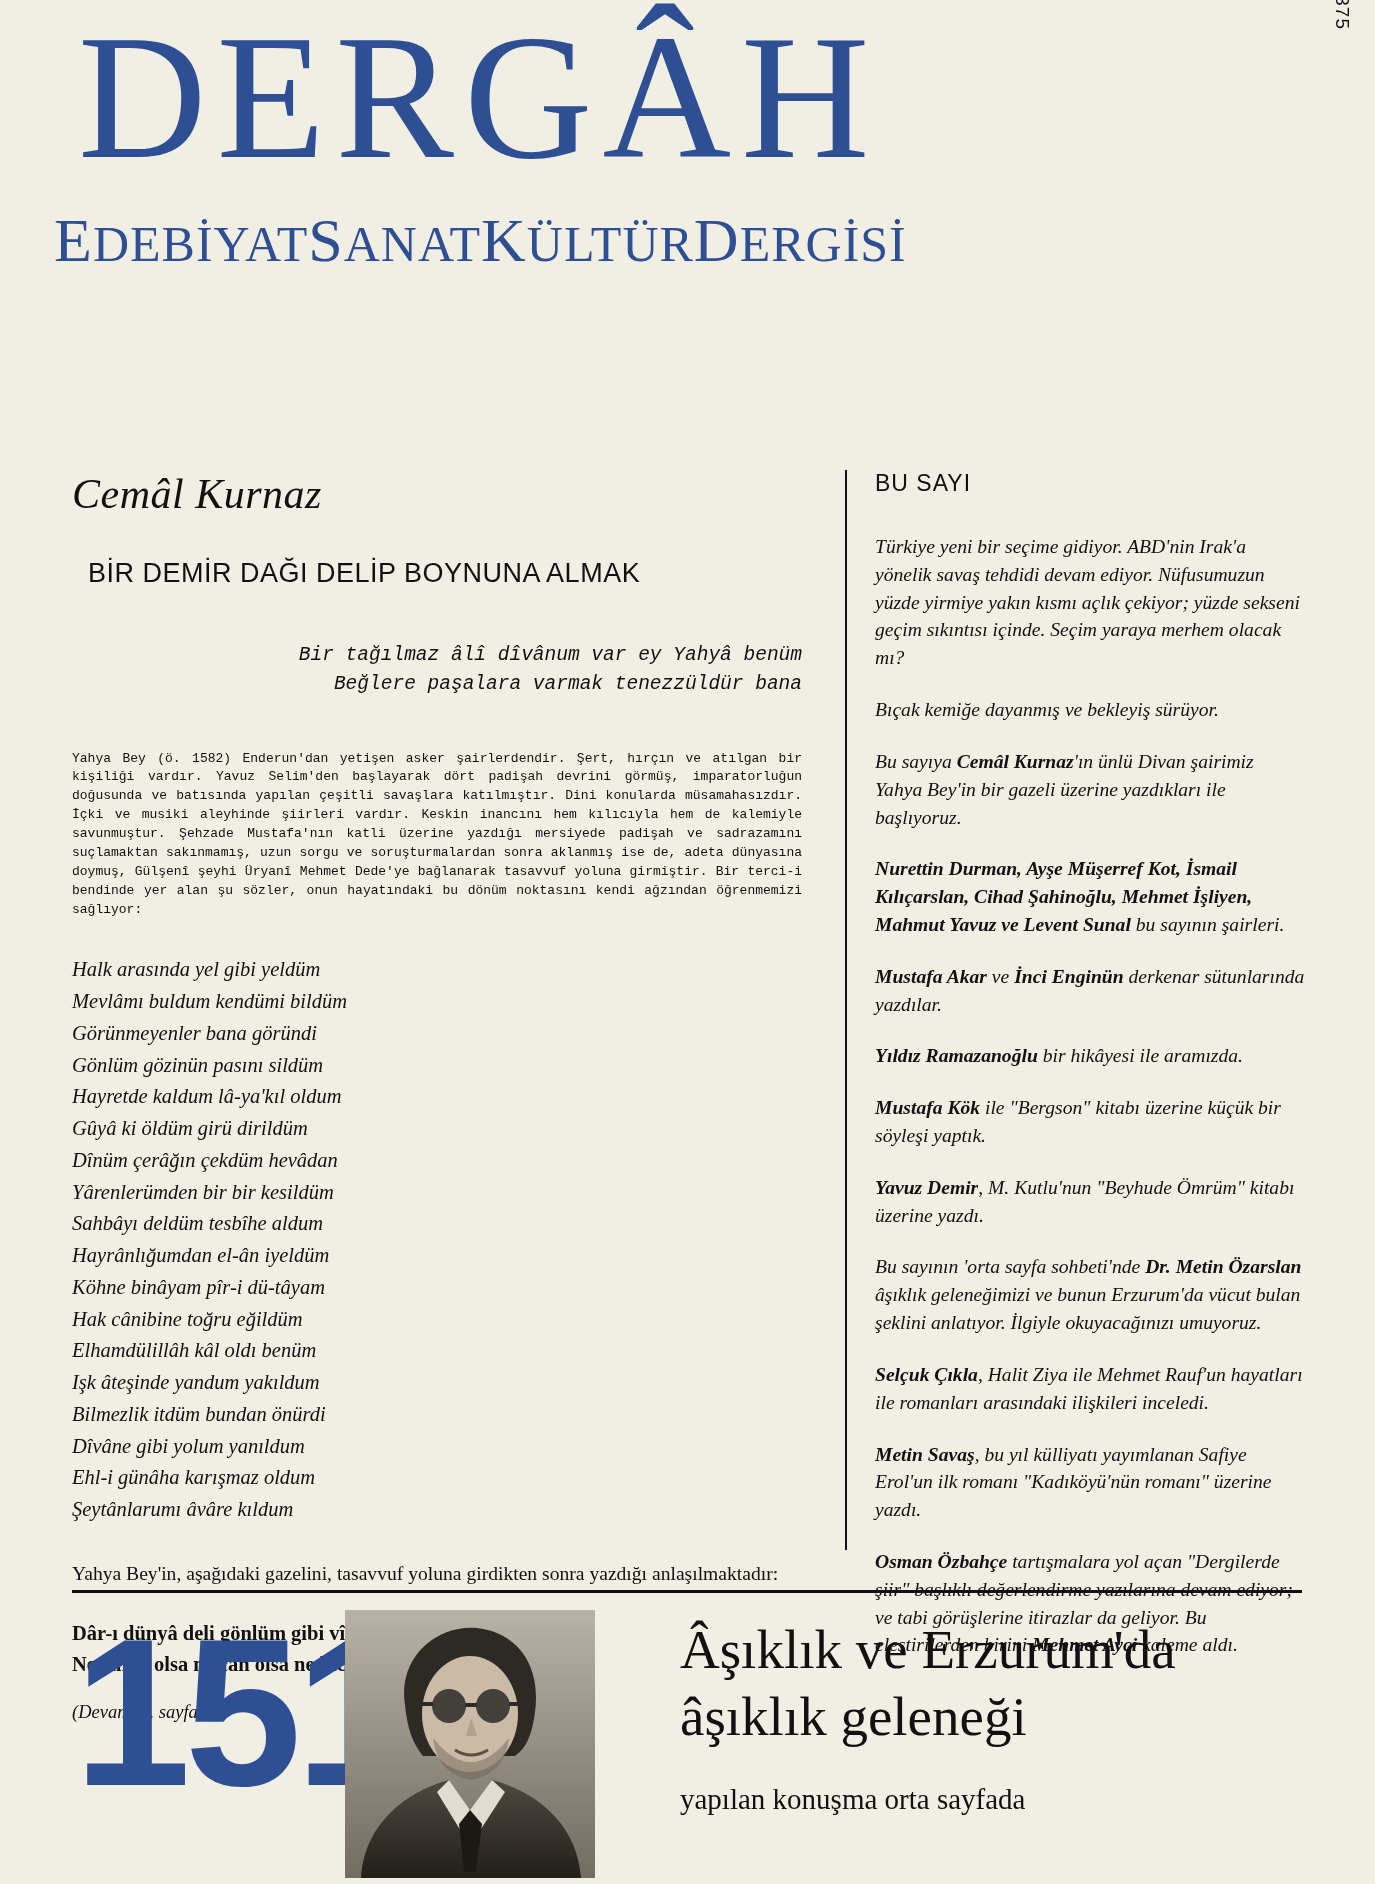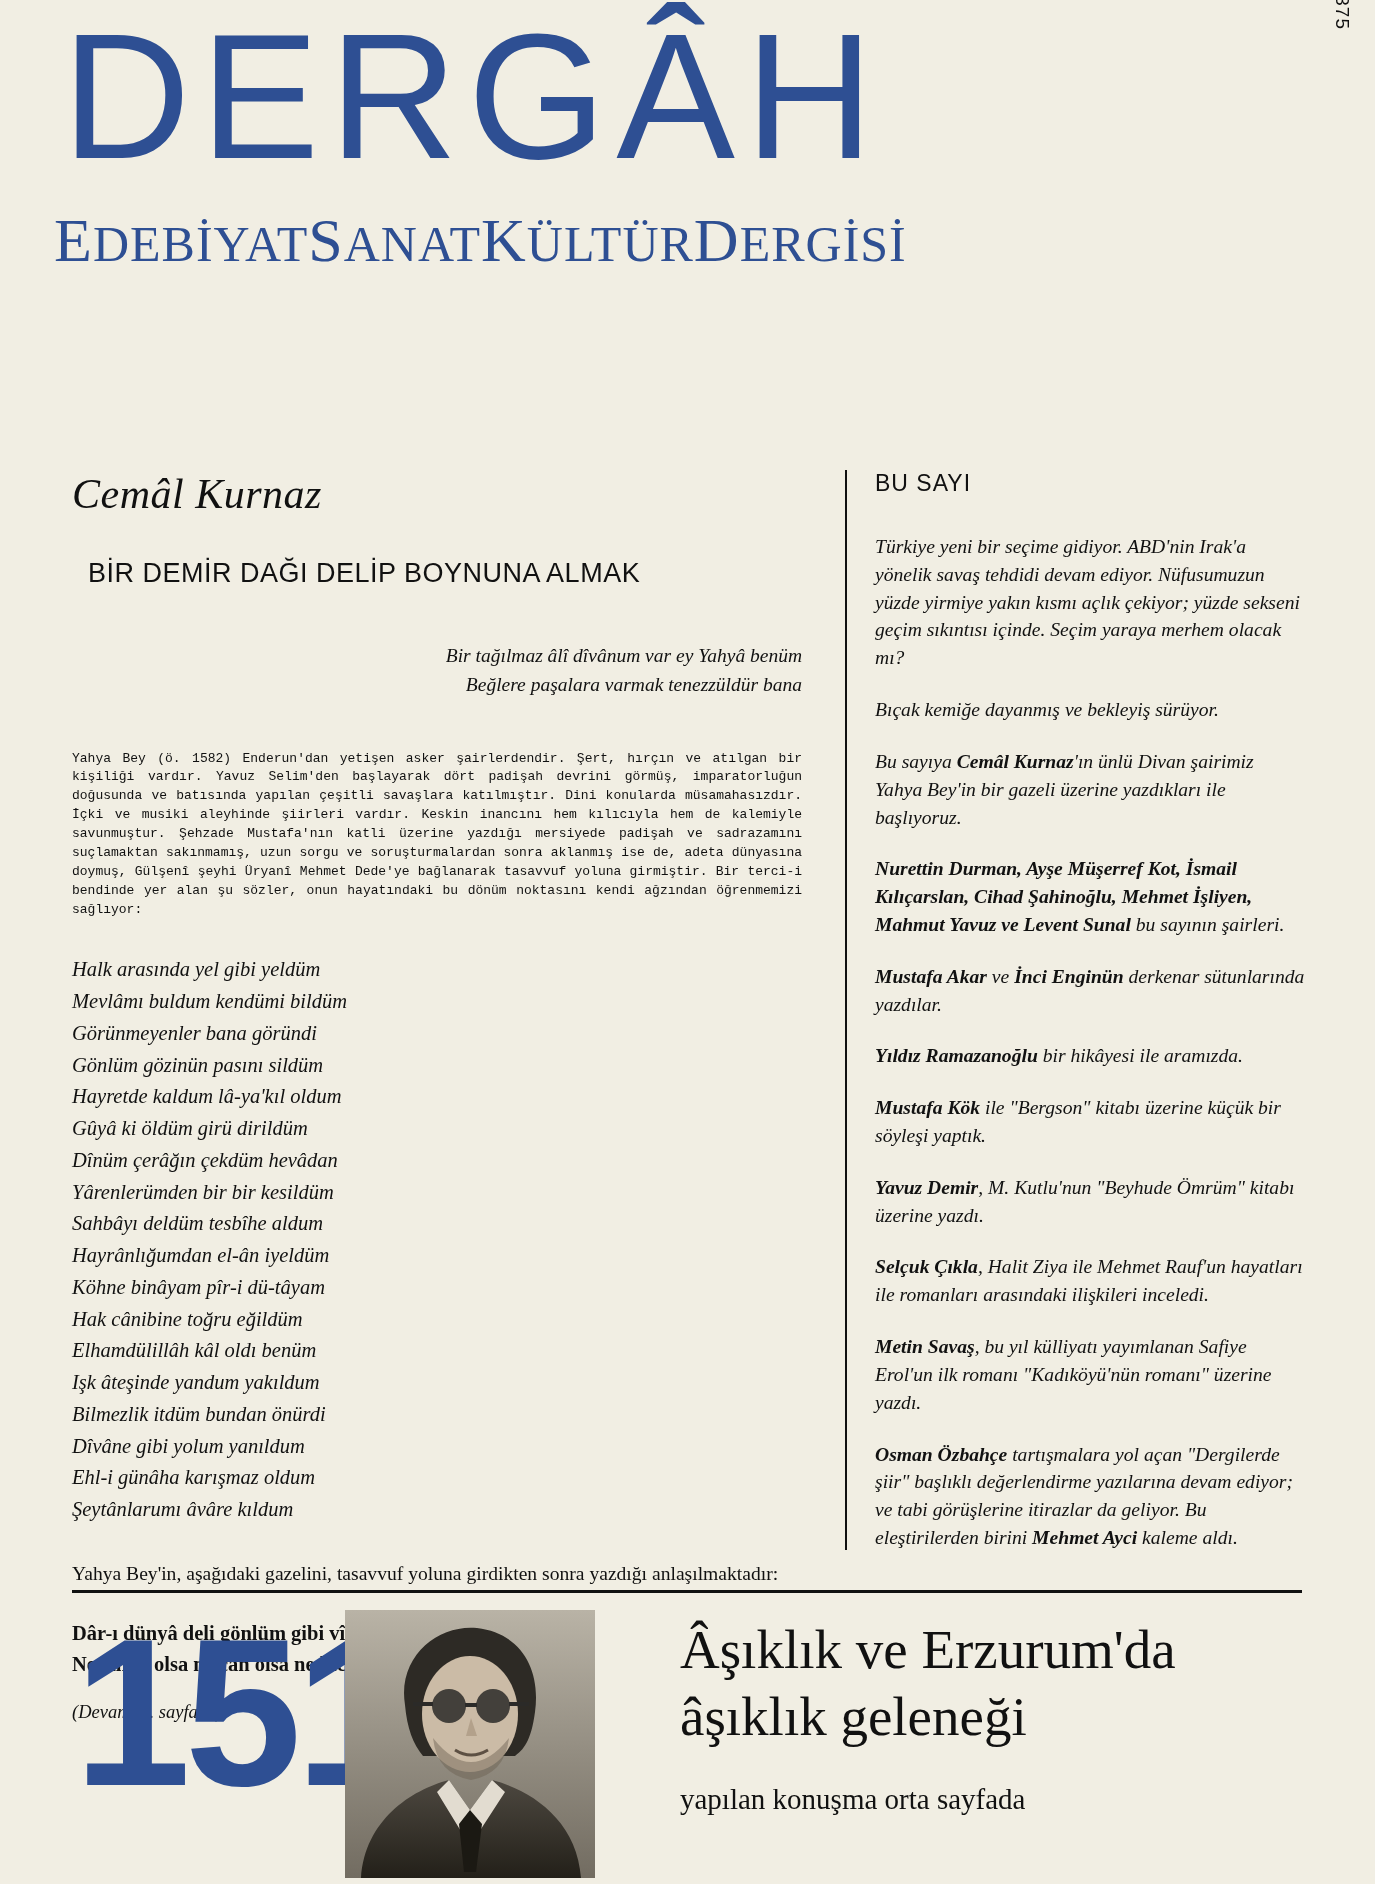--- a/index.html
+++ b/index.html
@@ -26,23 +26,23 @@
   
   .masthead {
     position: absolute;
     left: 0;
     top: 0;
     width: 1375px;
     height: 320px;
   }
   .masthead-title {
     position: absolute;
-    left: 62px;
+    left: 78px;
     top: 8px;
-    font-family: Liberation Sans, sans-serif;
+    font-family: Liberation Serif, serif;
     font-size: 178px;
     line-height: 1;
     letter-spacing: 10px;
     color: #2e4f93;
     font-weight: 400;
   }
   .masthead-sub {
     position: absolute;
     left: 54px;
     top: 205px;
@@ -103,21 +103,21 @@
     margin: 0 0 40px 0;
     letter-spacing: 0.5px;
   }
   .article-title {
     font-family: "Liberation Sans", sans-serif;
     font-size: 27px;
     letter-spacing: 0.5px;
     margin: 0 0 52px 16px;
   }
   .epigraph {
-    font-family: Liberation Serif, serif;
+    font-family: Liberation Mono, monospace;
     font-style: italic;
     font-size: 19.5px;
     line-height: 1.5;
     text-align: right;
     margin: 0 0 50px 0;
   }
   .body-text {
     font-family: Liberation Mono, monospace;
     font-size: 13px;
     line-height: 1.46;
@@ -284,20 +284,21 @@
       <div class="busayi-head">BU SAYI</div>
       <div id="busayi-list">
           <div class="r-para italic">Türkiye yeni bir seçime gidiyor. ABD'nin Irak'a yönelik savaş tehdidi devam ediyor. Nüfusumuzun yüzde yirmiye yakın kısmı açlık çekiyor; yüzde sekseni geçim sıkıntısı içinde. Seçim yaraya merhem olacak mı?</div>
           <div class="r-para italic">Bıçak kemiğe dayanmış ve bekleyiş sürüyor.</div>
           <div class="r-para"><i>Bu sayıya </i><b><i>Cemâl Kurnaz</i></b><i>'ın ünlü Divan şairimiz Yahya Bey'in bir gazeli üzerine yazdıkları ile başlıyoruz.</i></div>
           <div class="r-para"><b><i>Nurettin Durman, Ayşe Müşerref Kot, İsmail Kılıçarslan, Cihad Şahinoğlu, Mehmet İşliyen, Mahmut Yavuz ve Levent Sunal</i></b><i> bu sayının şairleri.</i></div>
           <div class="r-para"><b><i>Mustafa Akar</i></b><i> ve </i><b><i>İnci Enginün</i></b><i> derkenar sütunlarında yazdılar.</i></div>
           <div class="r-para"><b><i>Yıldız Ramazanoğlu</i></b><i> bir hikâyesi ile aramızda.</i></div>
           <div class="r-para"><b><i>Mustafa Kök</i></b><i> ile "Bergson" kitabı üzerine küçük bir söyleşi yaptık.</i></div>
           <div class="r-para"><b><i>Yavuz Demir</i></b><i>, M. Kutlu'nun "Beyhude Ömrüm" kitabı üzerine yazdı.</i></div>
+          <div class="r-para"><i>Bu sayının 'orta sayfa sohbeti'nde </i><b><i>Dr. Metin Özarslan</i></b><i> âşıklık geleneğimizi ve bunun Erzurum'da vücut bulan şeklini anlatıyor. İlgiyle okuyacağınızı umuyoruz.</i></div>
           <div class="r-para"><b><i>Selçuk Çıkla</i></b><i>, Halit Ziya ile Mehmet Rauf'un hayatları ile romanları arasındaki ilişkileri inceledi.</i></div>
           <div class="r-para"><b><i>Metin Savaş</i></b><i>, bu yıl külliyatı yayımlanan Safiye Erol'un ilk romanı "Kadıköyü'nün romanı" üzerine yazdı.</i></div>
           <div class="r-para"><b><i>Osman Özbahçe</i></b><i> tartışmalara yol açan "Dergilerde şiir" başlıklı değerlendirme yazılarına devam ediyor; ve tabi görüşlerine itirazlar da geliyor. Bu eleştirilerden birini </i><b><i>Mehmet Ayci</i></b><i> kaleme aldı.</i></div>
         </div>
     </div>
 
   </div>
 
   <div class="hrule"></div>
   <div class="bottom">

